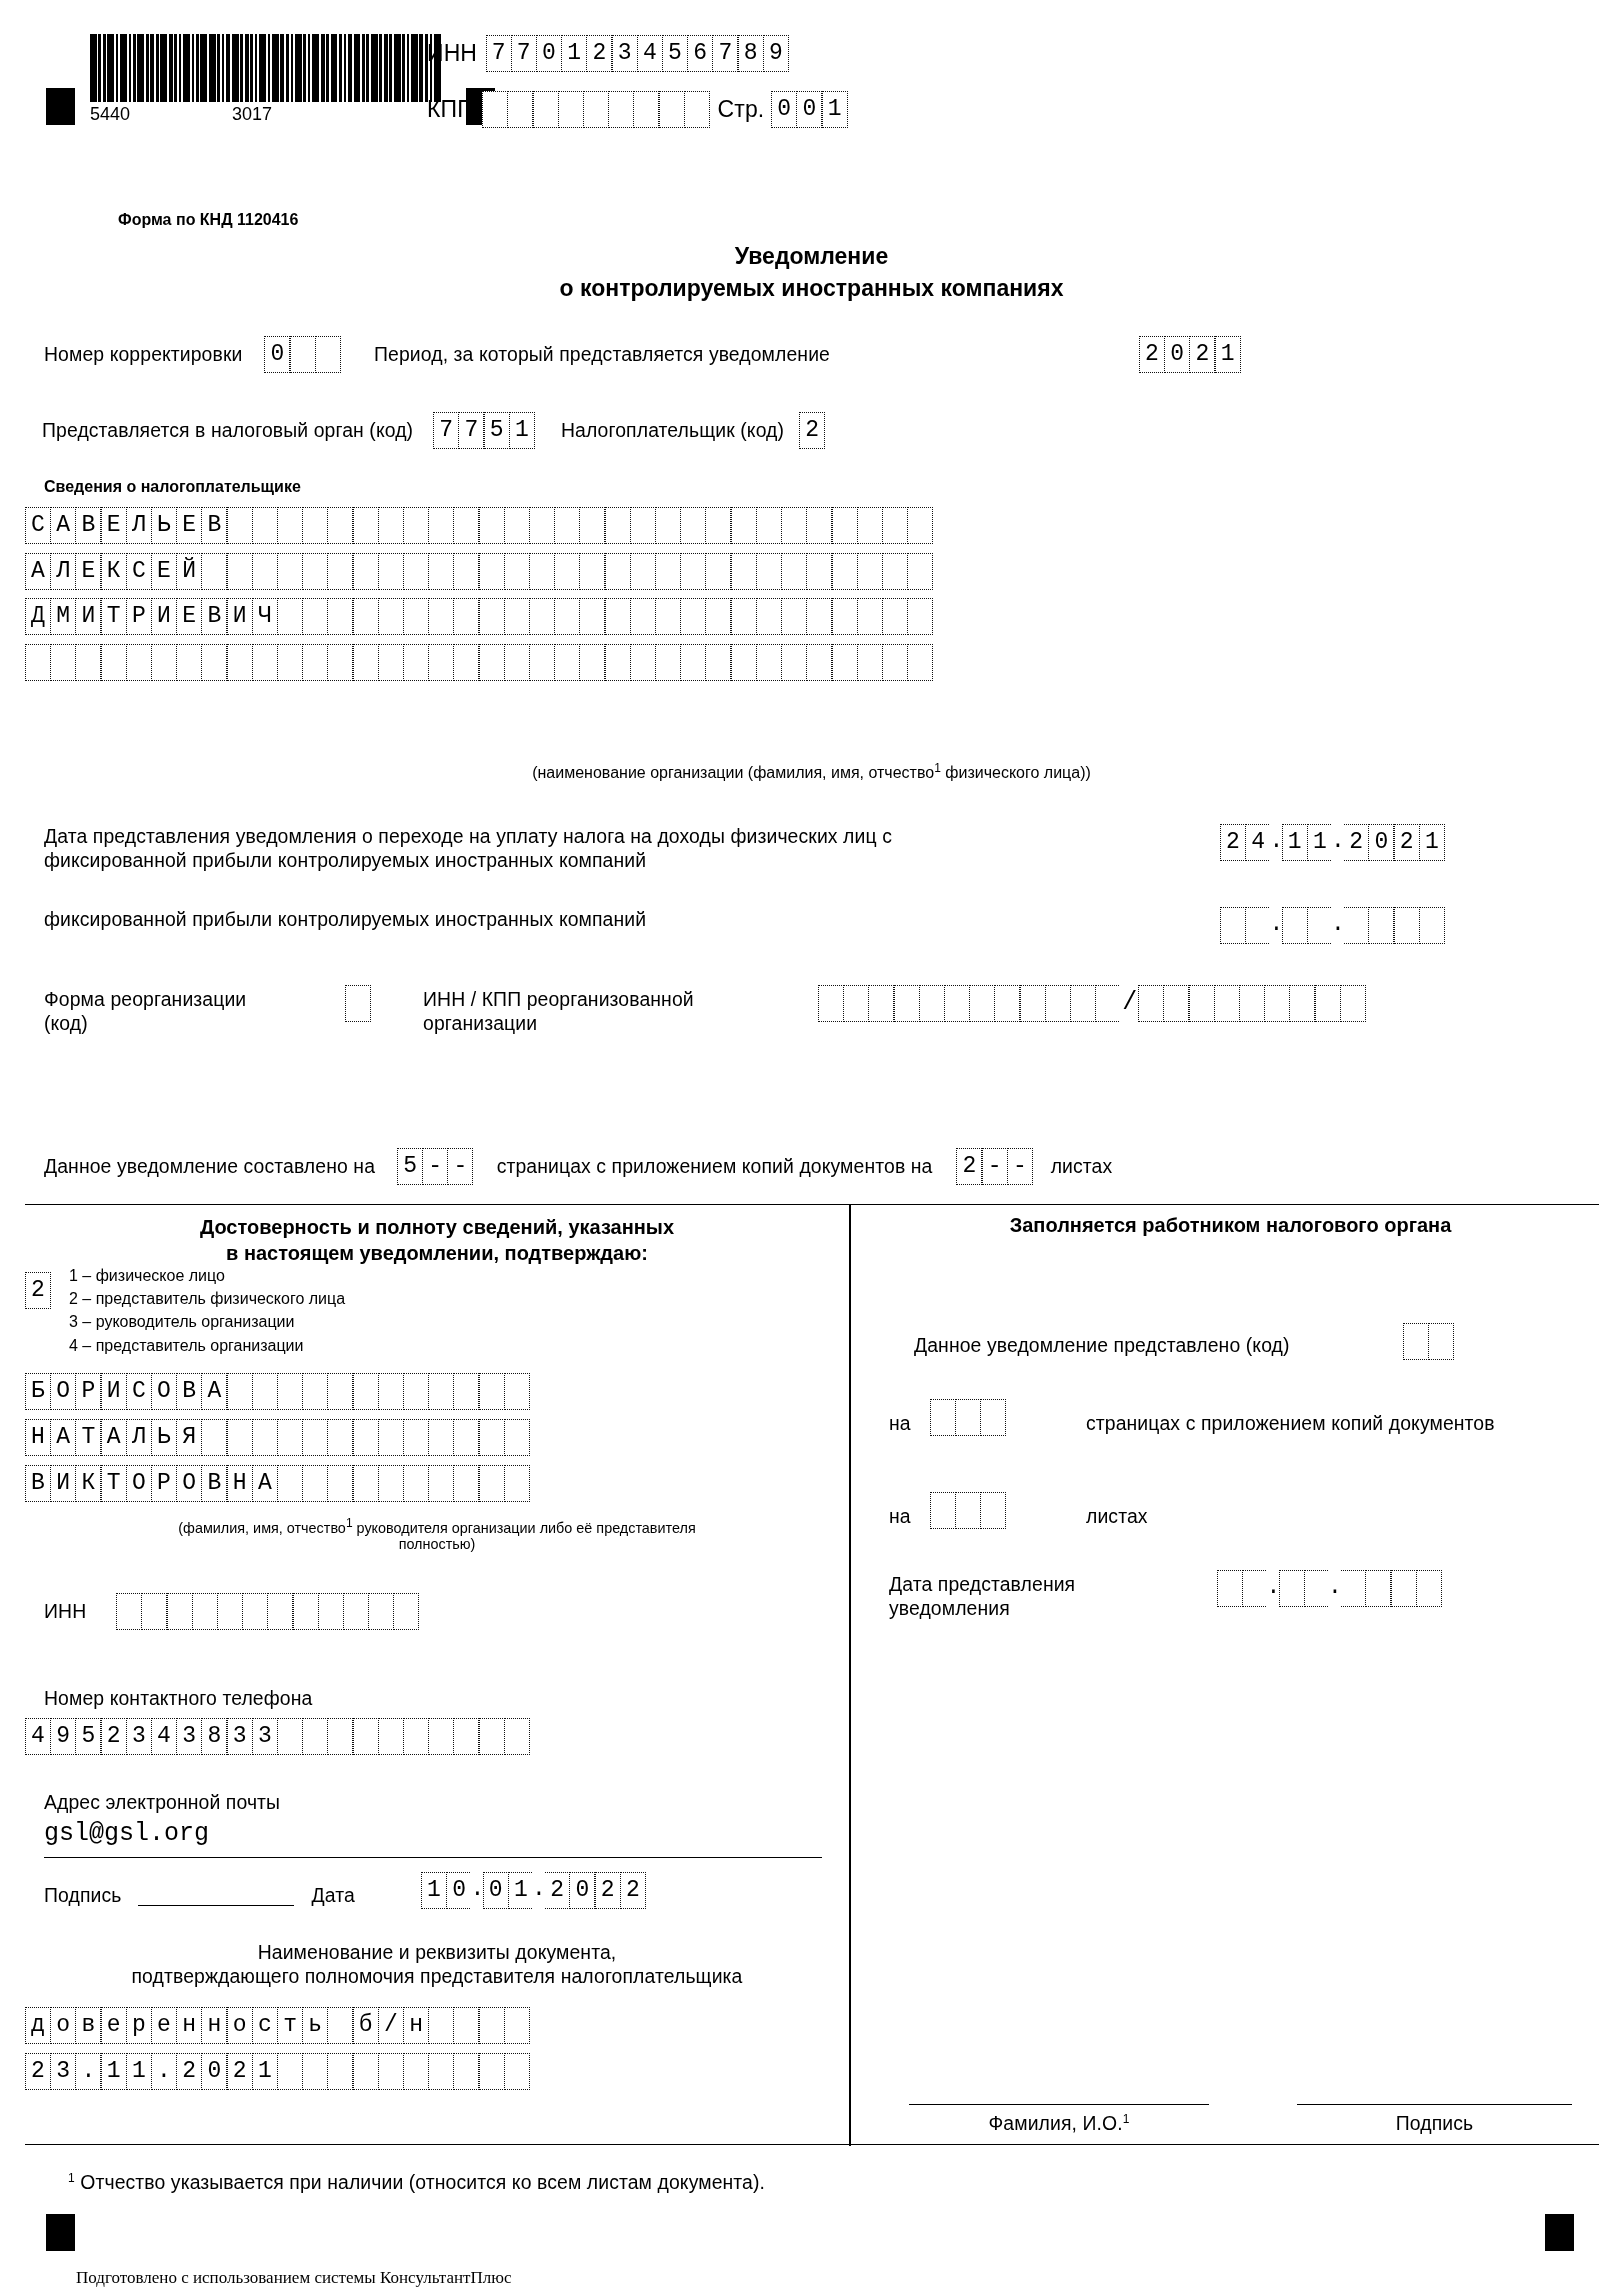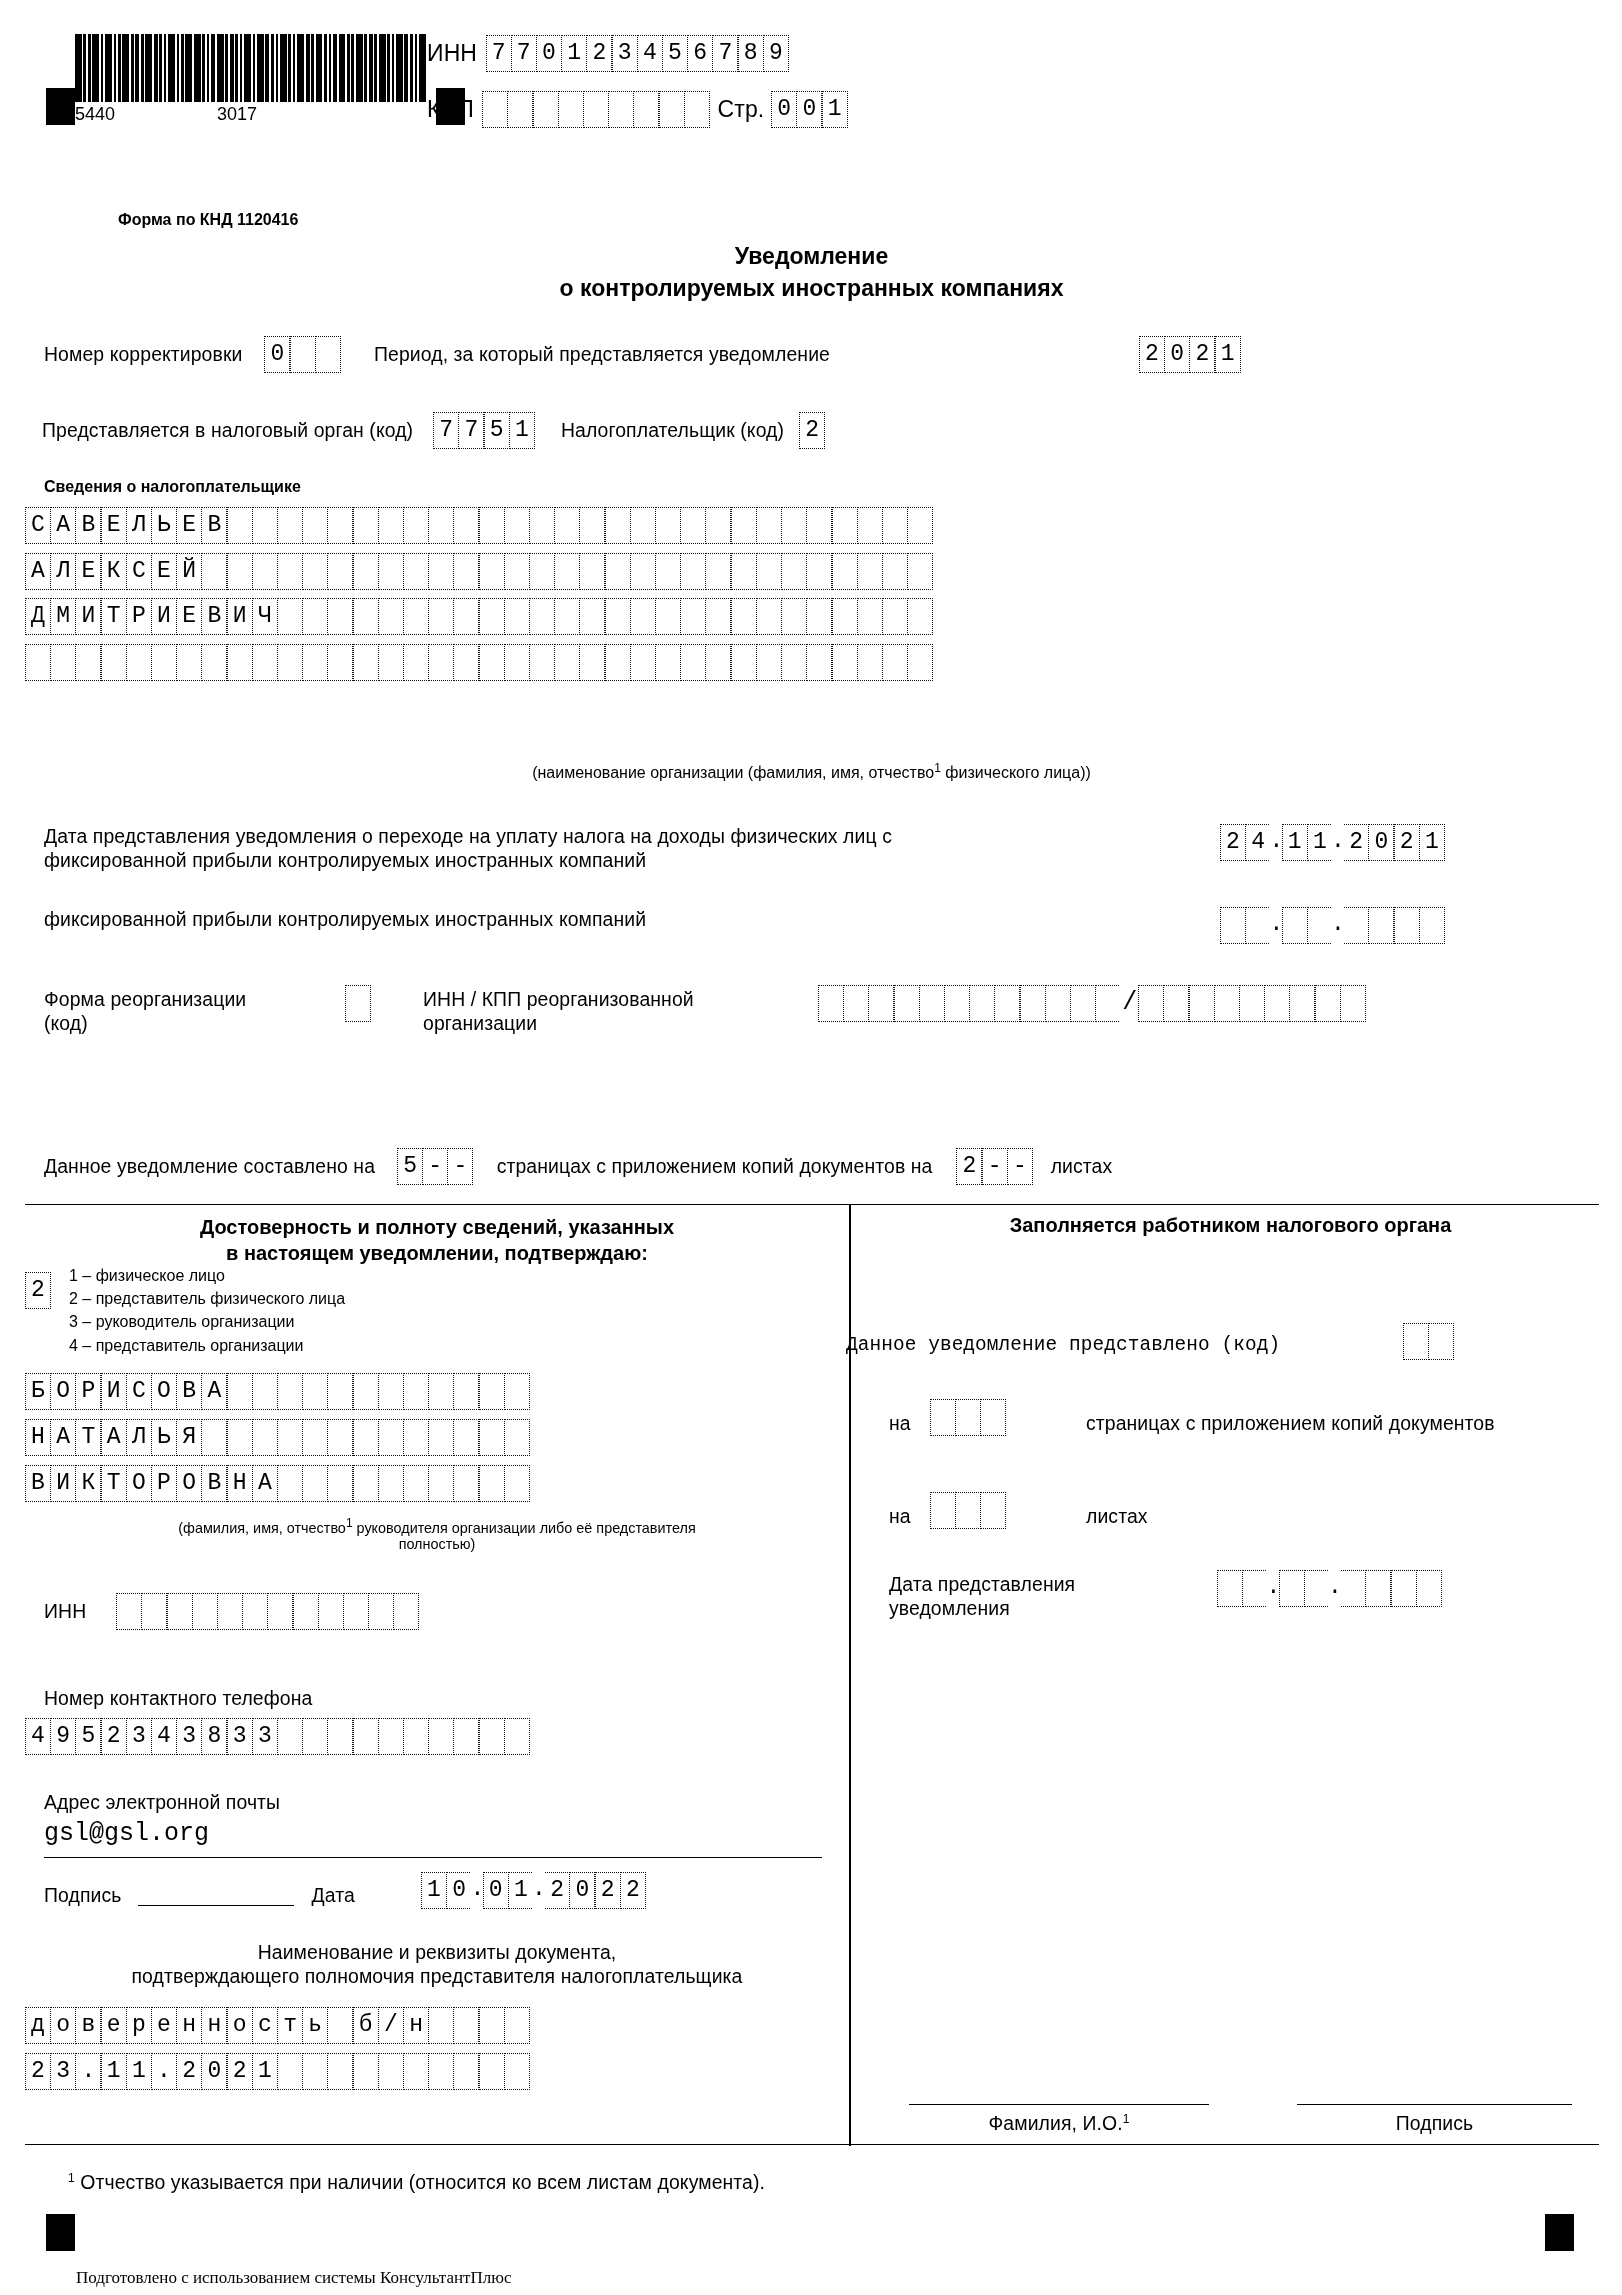--- a/index.html
+++ b/index.html
@@ -32,21 +32,21 @@
     background:#fff;
   }
   .cell.sep { border:none; width:12px; position:relative; }
   .cell.sep::after{
     content:"."; position:absolute; left:50%; transform:translateX(-50%);
     bottom:1.7px; font-size:23px; font-family:"Liberation Mono", monospace;
   }
   .cell.slash { border:none; width:18.6px; font-size:25px; }
 
   
-  .barcode-wrap { display:flex; align-items:flex-end; gap:0;text-align:center; }
+  .barcode-wrap { display:flex; align-items:flex-end; gap:15px;text-align:center; }
   .sqmark { width:29px; height:37px; background:#000; }
   .bars { display:flex; align-items:flex-end; height:68px; }
   .bars i { display:block; background:#000; height:68px; margin-right:1.7px; }
   .barnums { display:flex; justify-content:space-between; width:182px;
              font-size:18px; font-family:"Liberation Sans",sans-serif; margin-top:1.7px;}
 
   .row { display:flex; align-items:center; }
   .hr { border-top:1.7px solid #000; }
 
   .sig-line { border-bottom:1.7px solid #000; }
@@ -663,21 +663,21 @@
       <div class="cell"></div>
       <div class="cell"></div>
       <div class="cell"></div>
       <div class="cell"></div>
       <div class="cell"></div>
       <div class="cell"></div>
     </div>
 
   <div style="position:absolute;left:862px;top:1214px;width:737px;text-align:center;font-size:20px;font-weight:bold;">Заполняется работником налогового органа</div>
 
-  <div style="position:absolute;left:846px;top:1333px;font-family:Liberation Mono, monospace;" class="lbl">Данное уведомление представлено (код)</div>
+  <div style="position:absolute;left:914px;top:1333px;" class="lbl">Данное уведомление представлено (код)</div>
   <div style="position:absolute;left:1403px;top:1323px;" class="cells" id="to-code">
       <div class="cell"></div>
       <div class="cell"></div>
     </div>
 
   <div style="position:absolute;left:889px;top:1411px;" class="lbl">на</div>
   <div style="position:absolute;left:930px;top:1399px;" class="cells" id="to-pages">
       <div class="cell"></div>
       <div class="cell"></div>
       <div class="cell"></div>

